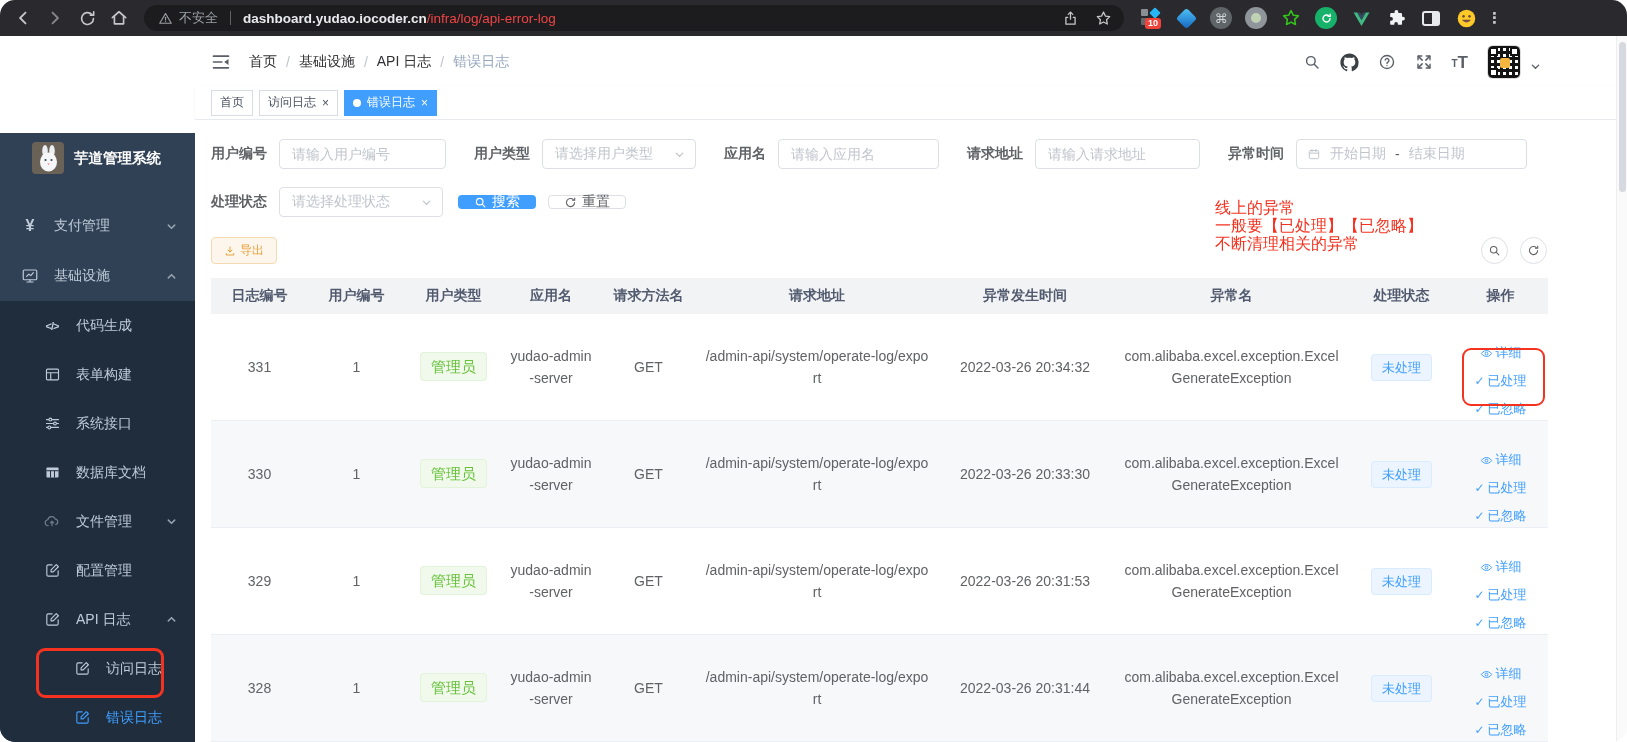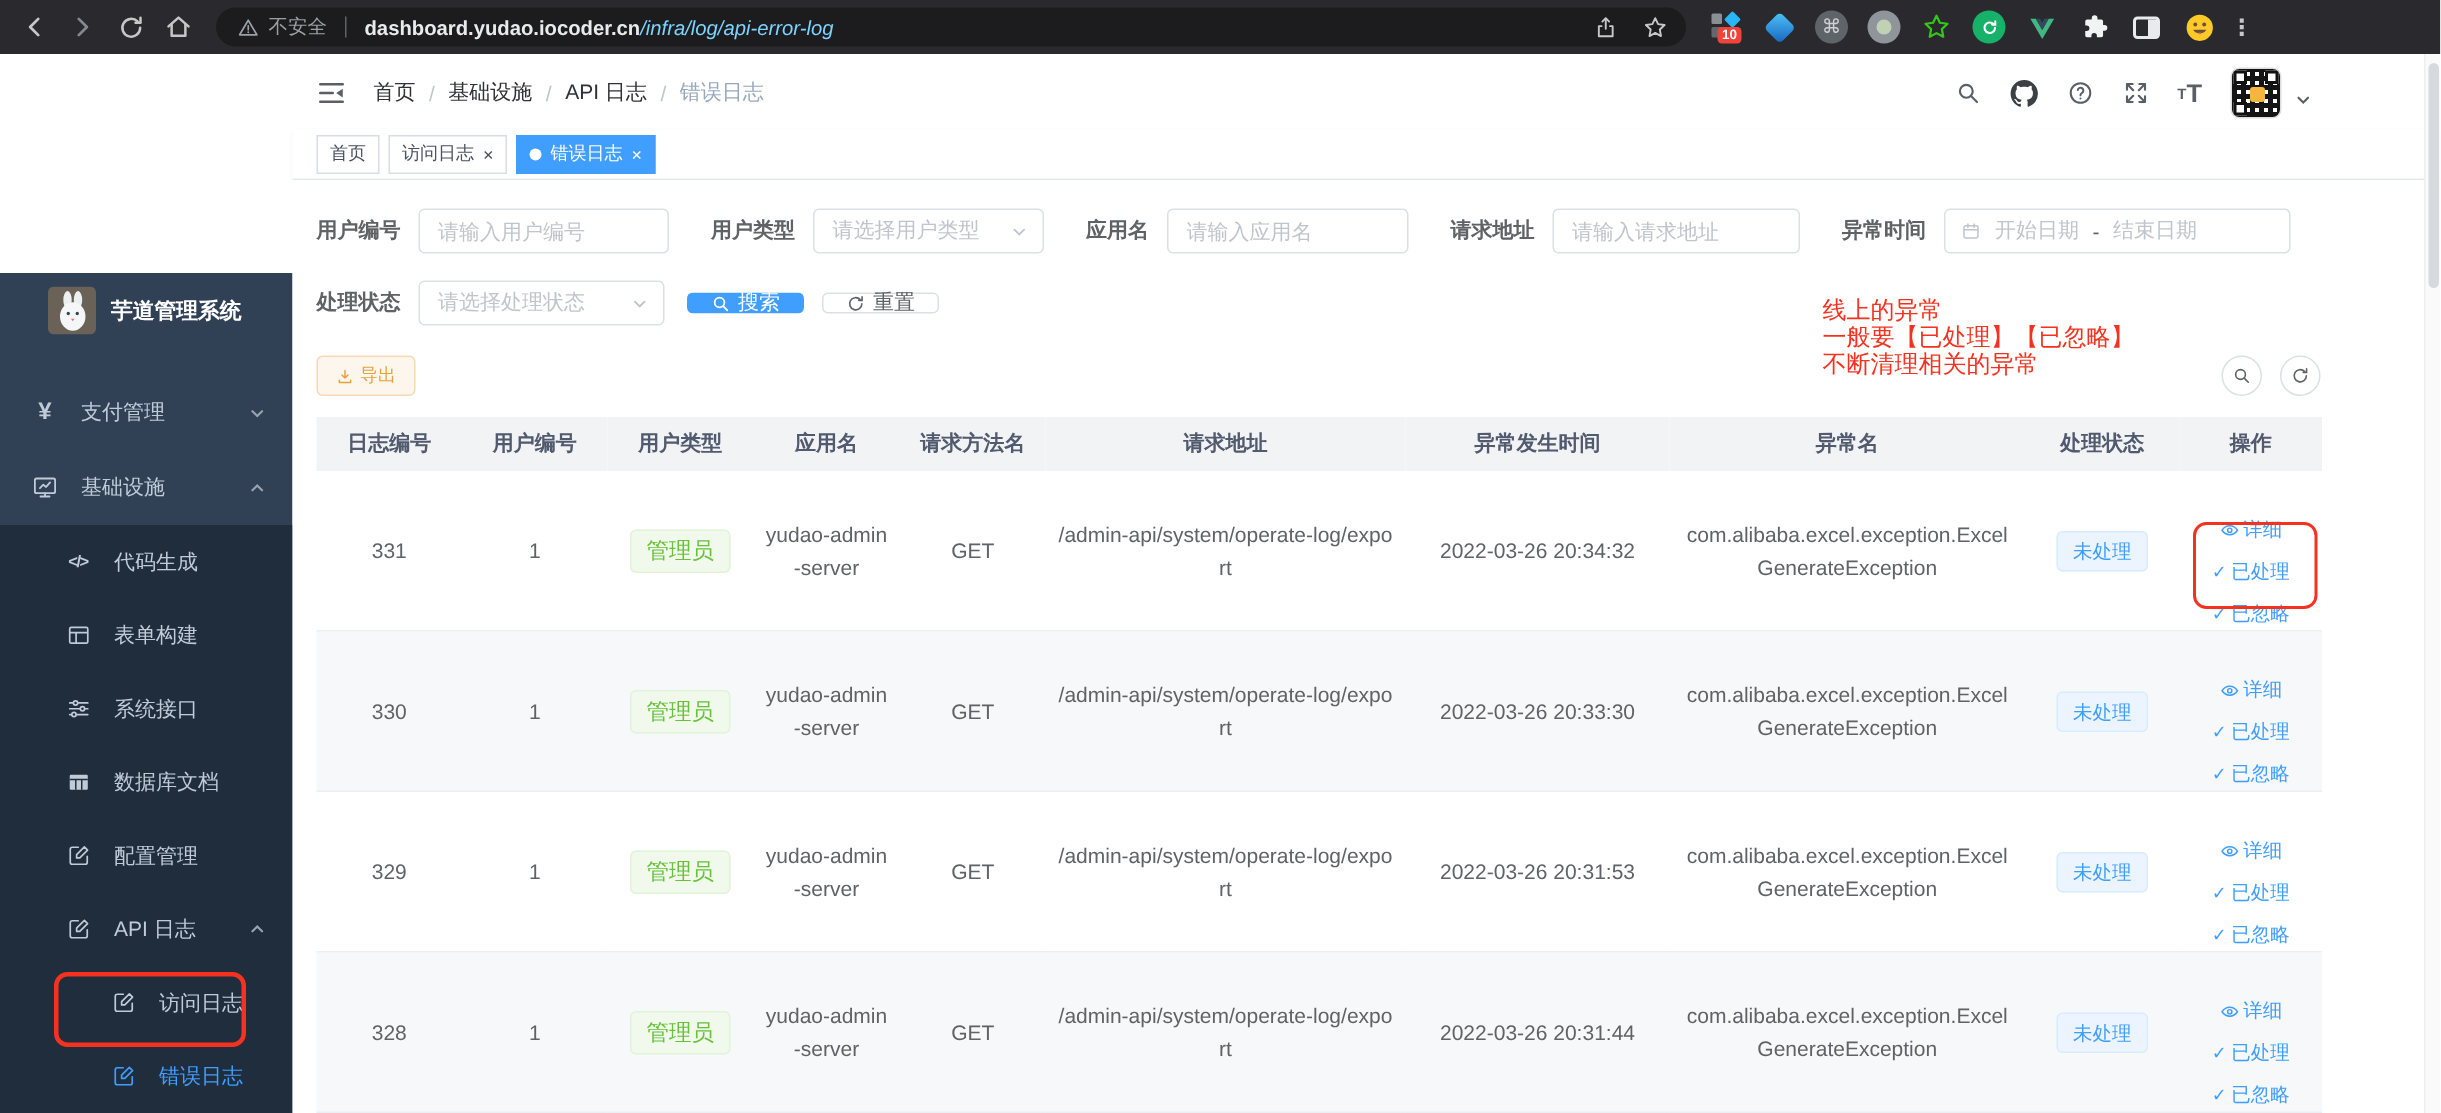--- a/index.html
+++ b/index.html
@@ -1,29 +1,29 @@
 <!DOCTYPE html>
 <html><head>
 <meta charset="utf-8">
 <style>
   * { margin:0; padding:0; box-sizing:border-box; }
   html,body { width:1627px; height:742px; overflow:hidden; }
   body { font-family:"Liberation Sans","DejaVu Sans",sans-serif; background:#fff; }
-  .screen { position:relative; width:1627px; height:742px; overflow:hidden; background:#fff; }
+  .screen { position:relative; width:1627px; height:742px; overflow:hidden; background:#fff;border-radius:15px; }
 
   
   .browser { height:36px; background:#2a2a2e; display:flex; align-items:center; padding:0 10px; }
   .bicon { width:26px; height:26px; display:flex; align-items:center; justify-content:center; color:#c7c7c9; flex:none; margin-right:6px; }
   .bicon svg { display:block; }
   .url-pill { width:980px; height:26px; background:#1c1c1f; border-radius:13px; display:flex; align-items:center; padding:0 12px 0 14px; margin-left:6px; flex:none; }
   .url-pill .warn { color:#9aa0a6; display:flex; align-items:center; }
   .url-sec { color:#9aa0a6; font-size:13px; margin-left:6px; }
   .url-div { width:1px; height:14px; background:#5f6368; margin:0 12px; }
   .url-host { color:#e8eaed; font-size:13.5px; font-weight:bold; }
-  .url-path { color:#7dd3fc; font-size:13.5px;font-style:italic; }
+  .url-path { color:#ef4444; font-size:13.5px; }
   .url-right { margin-left:auto; display:flex; align-items:center; gap:16px; color:#c7c7c9; }
   .exts { display:flex; align-items:center; gap:13px; margin-left:16px; }
   .ext { width:22px; height:22px; position:relative; display:flex; align-items:center; justify-content:center; flex:none; }
   .ext-grid-sq1 { position:absolute; left:1px; top:2px; width:7px; height:7px; background:#8a8f94; border-radius:1px; }
   .ext-grid-sq2 { position:absolute; left:1px; top:11px; width:7px; height:7px; background:#63686d; border-radius:1px; }
   .ext-grid-diamond { position:absolute; left:11px; top:2px; width:8px; height:8px; background:#29b6f6; transform:rotate(45deg); border-radius:1px; }
   .ext-badge { position:absolute; left:5px; top:11px; background:#f0443a; color:#fff; font-size:9px; font-weight:bold; border-radius:3px; padding:1px 3px; line-height:1; }
   .ext-kite { width:15px; height:15px; background:linear-gradient(135deg,#4fc3f7,#1565c0); transform:rotate(45deg); border-radius:3px; }
   .ext-circle { width:22px; height:22px; border-radius:50%; display:flex; align-items:center; justify-content:center; }
   .c-cmd { background:#5f6469; color:#cdd1d4; font-size:13px; }
@@ -305,20 +305,34 @@
             <span>系统接口</span>
           </div>
           <div class="m-item">
             <span class="mi">
                 <svg width="17" height="17" viewBox="0 0 24 24">
                   <rect x="3.5" y="5" width="17" height="14" rx="1" fill="currentColor"></rect>
                   <path d="M3.5 9.5h17M9.2 9.5V19M14.8 9.5V19" stroke="#1f2d3d" stroke-width="1.4"></path>
                 </svg>
               </span>
             <span>数据库文档</span>
+          </div>
+          <div class="m-item">
+            <span class="mi dim">
+                <svg width="18" height="18" viewBox="0 0 24 24" fill="none" stroke="currentColor" stroke-width="1.6" stroke-linecap="round" stroke-linejoin="round">
+                  <path d="M7 17a4 4 0 0 1-.6-7.96A5.2 5.2 0 0 1 16.4 8.2 3.6 3.6 0 0 1 16.8 15.3"></path>
+                  <path d="M12 11.5V17M9.8 13.2L12 11l2.2 2.2"></path>
+                </svg>
+              </span>
+            <span>文件管理</span>
+            <span class="chev">
+                <svg width="11" height="11" viewBox="0 0 12 12" fill="none" stroke="currentColor" stroke-width="1.6" stroke-linecap="round">
+                  <path d="M2.5 4.5L6 8l3.5-3.5"></path>
+                </svg>
+              </span>
           </div>
           <div class="m-item">
             <span class="mi">
                 <svg width="17" height="17" viewBox="0 0 24 24" fill="none" stroke="currentColor" stroke-width="1.6" stroke-linecap="round" stroke-linejoin="round">
                   <path d="M20 12.5V18a2 2 0 0 1-2 2H6a2 2 0 0 1-2-2V6a2 2 0 0 1 2-2h5.5"></path>
                   <path d="M17.3 3.7l3 3L13 14h-3v-3z"></path>
                 </svg>
               </span>
             <span>配置管理</span>
           </div>

